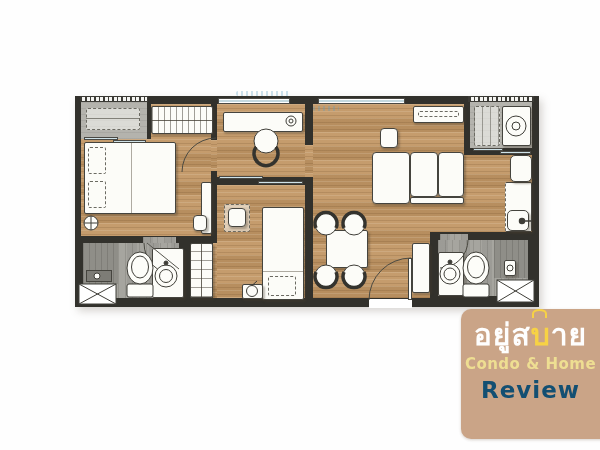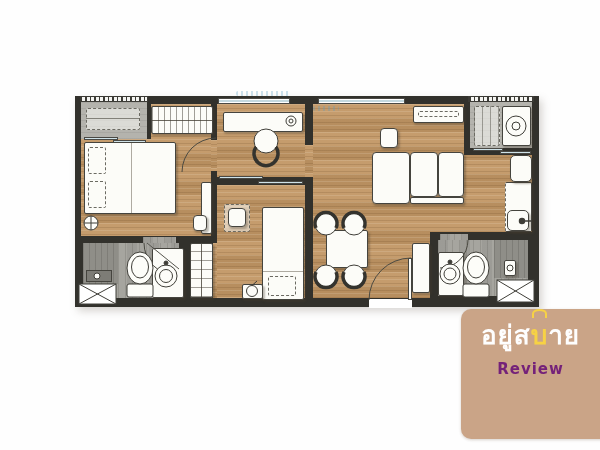--- a/index.html
+++ b/index.html
@@ -29,27 +29,27 @@
   .rail{background:repeating-linear-gradient(90deg,#3b3a35 0 1.5px,#f5f5f2 1.5px 4.5px);
         border:1px solid #3b3a35;box-sizing:border-box;}
   .cyan-marks{background:repeating-linear-gradient(90deg, rgba(88,158,196,.55) 0 2px, rgba(0,0,0,0) 2px 5px);
         opacity:.55;border-radius:2px;filter:blur(.4px);}
   svg.overlay{position:absolute;left:0;top:0;pointer-events:none;}
   
   .badge{position:absolute;left:461px;top:309px;width:151px;height:130px;
          background:#c9a284;border-radius:10px;opacity:.97;
          box-shadow:0 1px 3px rgba(120,100,80,.3);}
   .badge-inner{position:absolute;left:0;top:0;width:139px;text-align:center;}
-  .thai-line{margin-top:7px;font-size:26px;font-weight:bold;color:#ffffff;line-height:38px;
+  .thai-line{margin-top:7px;font-size:30px;font-weight:bold;color:#ffffff;line-height:38px;
              letter-spacing:1px;}
   .thai-hi{color:#f7d13f;position:relative;display:inline-block;}
   .smile{position:absolute;left:1px;top:-7px;width:11px;height:7px;border:2.5px solid #f7d13f;
          border-bottom:none;border-radius:60% 60% 0 0;display:block;}
   .tagline{font-size:15px;font-weight:bold;color:#eedd8f;line-height:21px;letter-spacing:.5px;}
-  .review{font-size:15px;font-weight:bold;color:#701a75;line-height:31px;letter-spacing:1px;}
+  .review{font-size:23px;font-weight:bold;color:#0c4a6e;line-height:31px;letter-spacing:1px;}
   .site{font-size:17px;font-weight:bold;color:#f2cf51;line-height:26px;}
 </style>
 </head>
 <body>
 
 <div class="stage">
 
   <div class="abs wall-slab" style="left:75px;top:96px;width:464px;height:211px;"></div>
 
   <div class="abs balc" style="left:81px;top:102px;width:66px;height:37px;"></div>
@@ -226,17 +226,18 @@
     </g>
     <g stroke="#3f3e38" stroke-width="1">
       <rect x="497" y="280" width="37" height="22" fill="#ffffff"></rect>
       <path d="M 497 280 L 534 302 M 534 280 L 497 302" fill="none"></path>
     </g>
   </svg>
 
   <div class="badge">
     <div class="badge-inner">
       <div class="thai-line"><span>อยู่ส</span><span class="thai-hi"><span>บ</span><i class="smile"></i></span><span>าย</span></div>
+      <div class="tagline">Condo &amp; Home</div>
       <div class="review">Review</div>
     </div>
   </div>
 
 </div>
 
 </body></html>

